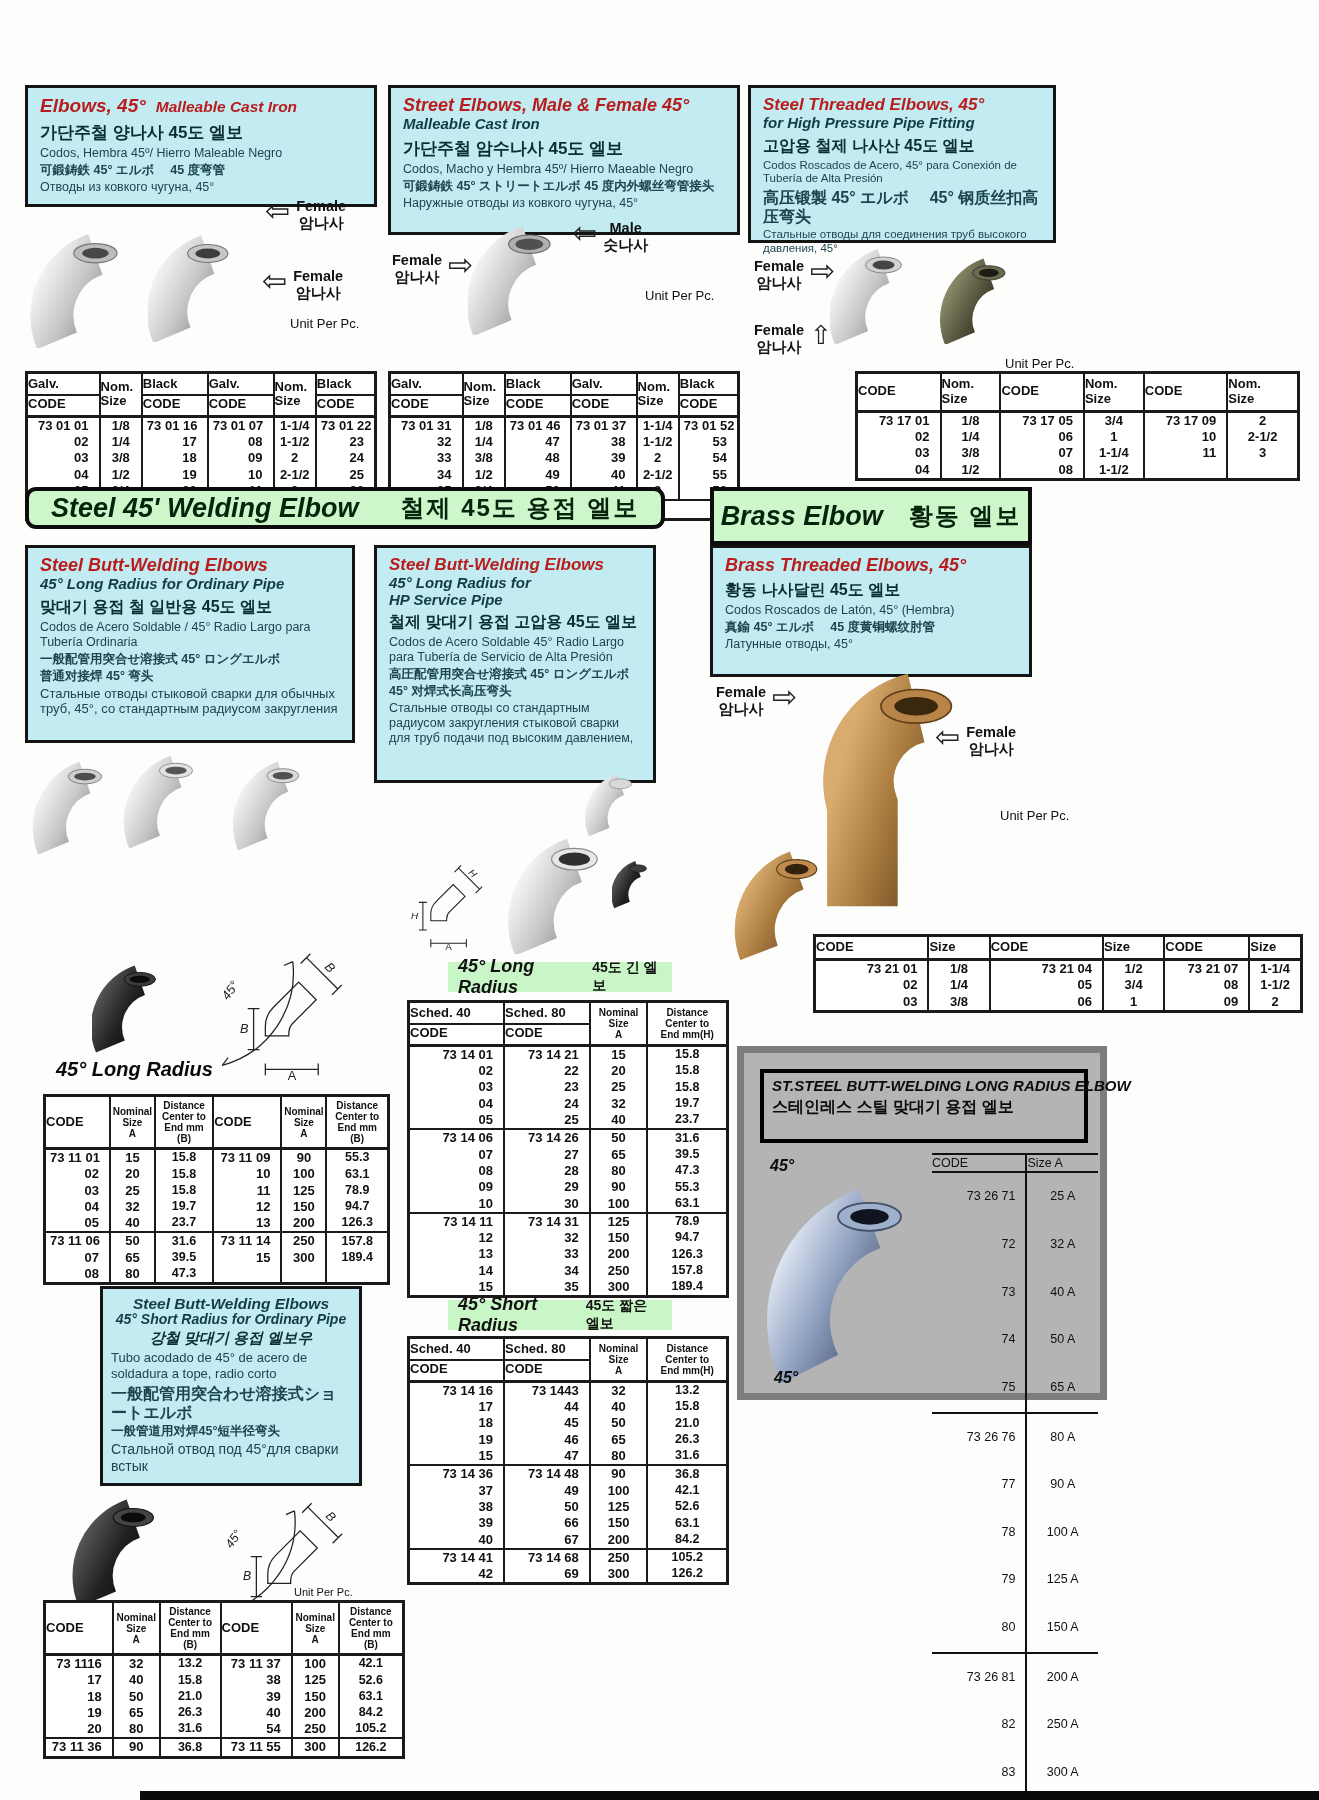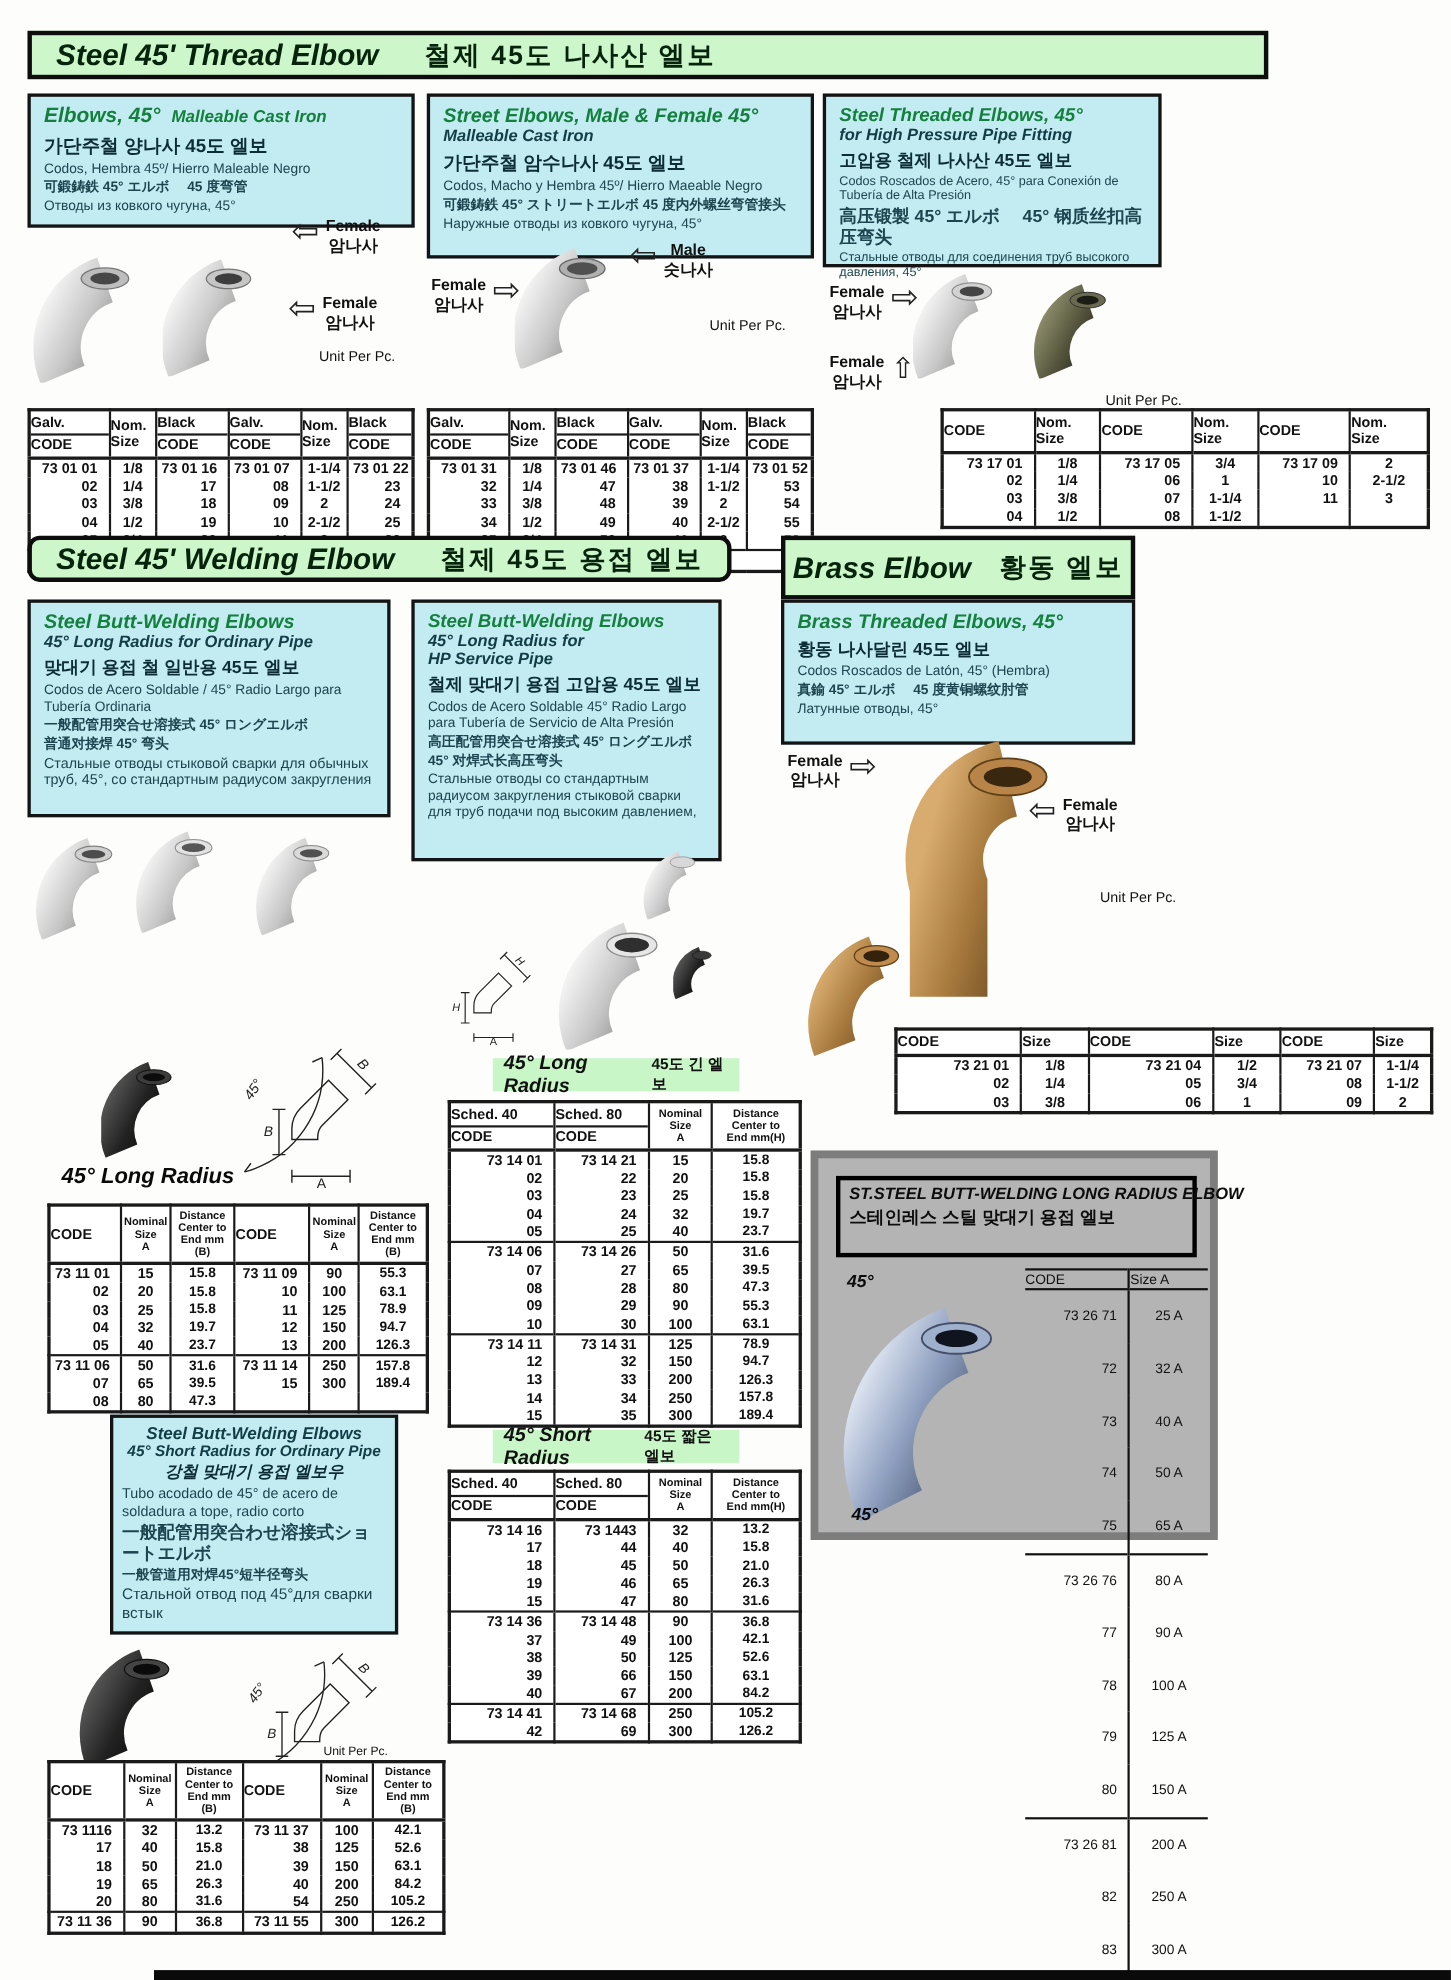--- a/index.html
+++ b/index.html
@@ -7,21 +7,21 @@
         font-family:"Liberation Sans", sans-serif;color:#111;}
   
   .banner{position:absolute;background:#cdf6ca;border:4px solid #0d0d0d;display:flex;
           align-items:center;gap:42px;padding-left:22px;box-sizing:border-box;color:#06230c;}
   .banner .b-en{font-style:italic;font-weight:bold;font-size:27px;}
   .banner .b-ko{font-weight:bold;font-size:24px;letter-spacing:2px;}
   .banner.ctr{justify-content:center;padding-left:0;gap:26px;}
   
   .infobox{position:absolute;background:#c2ecf2;border:3px solid #141414;box-sizing:border-box;
            padding:7px 10px 6px 12px;color:#17424d;}
-  .bx-t1{font-style:italic;font-weight:bold;font-size:19px;color:#15803d;}
+  .bx-t1{font-style:italic;font-weight:bold;font-size:19px;color:#b91c1c;}
   .bx-t1 .app{font-size:15.5px;margin-left:10px;}
   .bx-t2{font-style:italic;font-weight:bold;font-size:15px;color:#123c46;line-height:1.1;}
   .bx-ko{font-weight:bold;font-size:17px;color:#0d2d36;margin-top:4px;}
   .bx-sm{font-size:12.5px;margin-top:2px;color:#1d4550;line-height:1.2;}
   .bx-ja{font-weight:bold;}
   .ctrline{text-align:center;}
   
   .ph{position:absolute;}
   .dirlabel{position:absolute;display:flex;align-items:flex-start;gap:6px;color:#111;}
   .dirlabel .arr{font-size:30px;line-height:26px;color:#222;}
@@ -94,24 +94,20 @@
           <stop offset="1" stop-color="#3d4a66"></stop>
       </linearGradient>
       <linearGradient id="grad-olive" x1="0" y1="0" x2="1" y2="1">
         <stop offset="0" stop-color="#8a8a6a"></stop>
           <stop offset="0.5" stop-color="#55553d"></stop>
           <stop offset="1" stop-color="#23231a"></stop>
       </linearGradient>
     </defs>
   </svg>
 
-  <div class="banner" style="left:25px;top:28px;width:1128px;height:44px;">
-    <span class="b-en">Steel 45' Thread Elbow</span>
-    <span class="b-ko">철제 45도 나사산 엘보</span>
-  </div>
 
   <div class="infobox" style="left:25px;top:85px;width:352px;height:122px;">
     <div class="bx-t1"><span>Elbows, 45°</span><span class="app">Malleable Cast Iron</span></div>
     <div class="bx-ko">가단주철 양나사 45도 엘보</div>
     <div class="bx-sm">Codos, Hembra 45º/  Hierro Maleable Negro</div>
     <div class="bx-sm bx-ja">可鍛鋳鉄 45°  エルボ　 45 度弯管</div>
     <div class="bx-sm">Отводы из ковкого чугуна, 45°</div>
   </div>
 
   <div class="infobox" style="left:388px;top:85px;width:352px;height:150px;">

